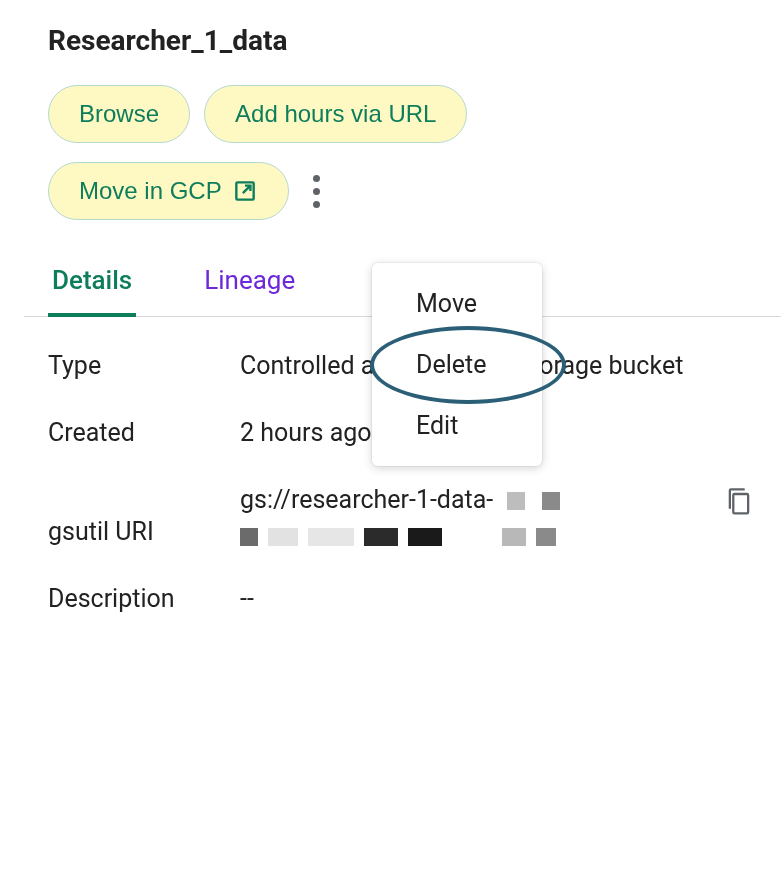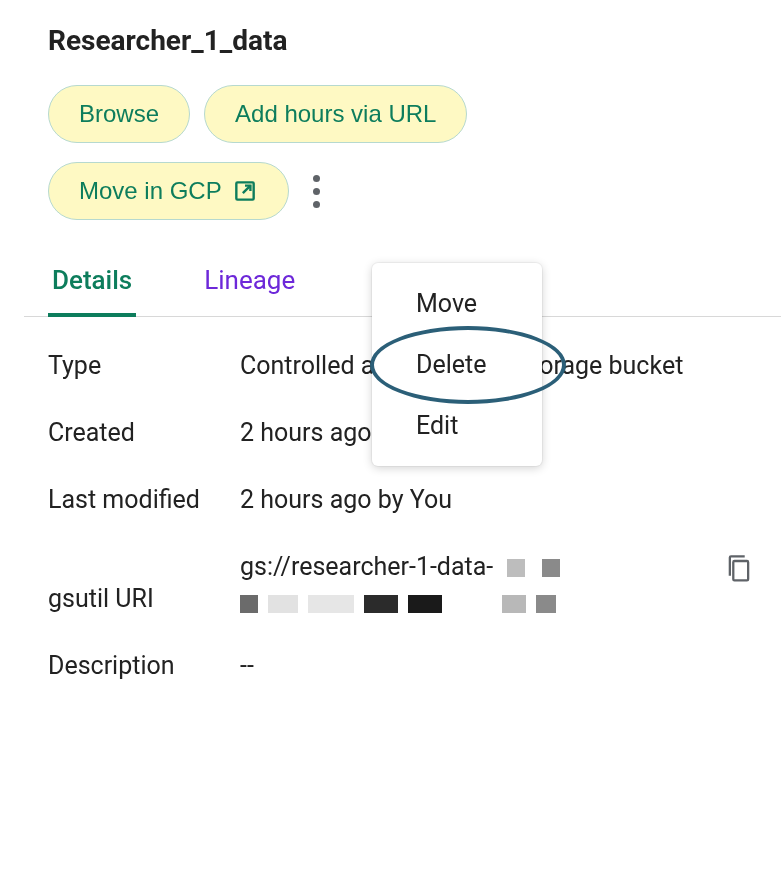--- a/index.html
+++ b/index.html
@@ -218,24 +218,20 @@
   <div class="detail-row">
     <div class="detail-label">Type</div>
     <div class="detail-value">Controlled access Cloud Storage bucket</div>
   </div>
 
   <div class="detail-row">
     <div class="detail-label">Created</div>
     <div class="detail-value">2 hours ago by You</div>
   </div>
 
-  <div class="detail-row">
-    <div class="detail-label">Last modified</div>
-    <div class="detail-value">2 hours ago by You</div>
-  </div>
 
   <div class="detail-row gsutil-row">
     <div class="detail-label">gsutil URI</div>
     <div class="detail-value">
       <span>gs://researcher-1-data-</span>
       <span class="blk" style="width:18px;background:#bdbdbd;margin-left:8px;vertical-align:middle"></span>
       <span class="blk" style="width:18px;background:#8a8a8a;margin-left:10px;vertical-align:middle"></span>
       <div class="redacted-line">
         <span class="blk" style="width:18px;background:#6b6b6b"></span>
         <span class="blk" style="width:30px;background:#e2e2e2"></span>

